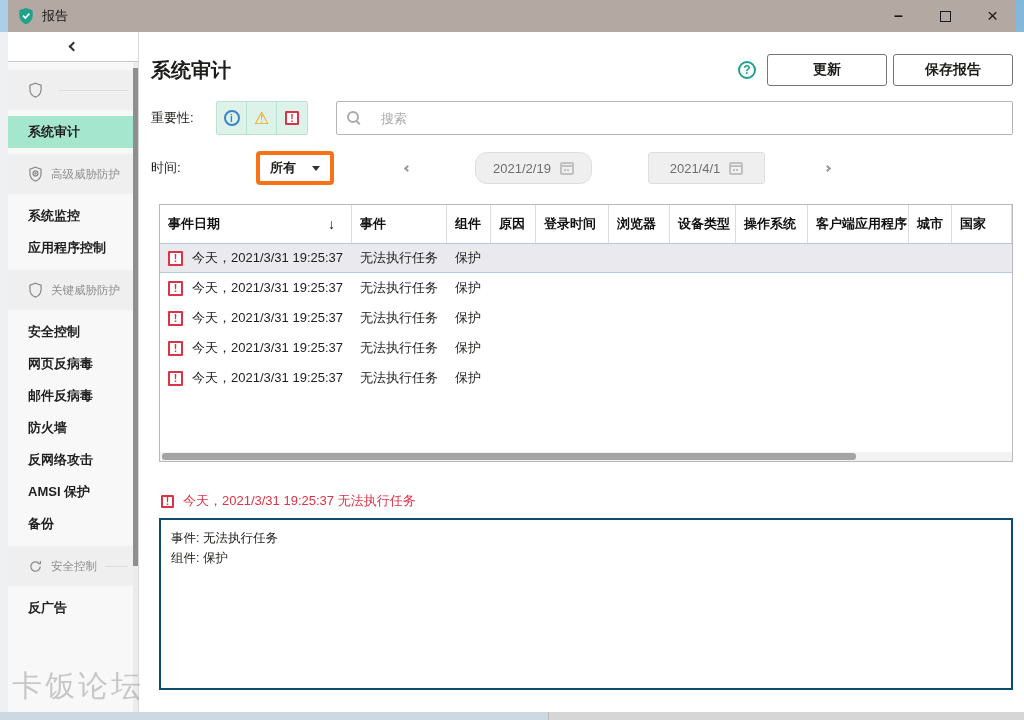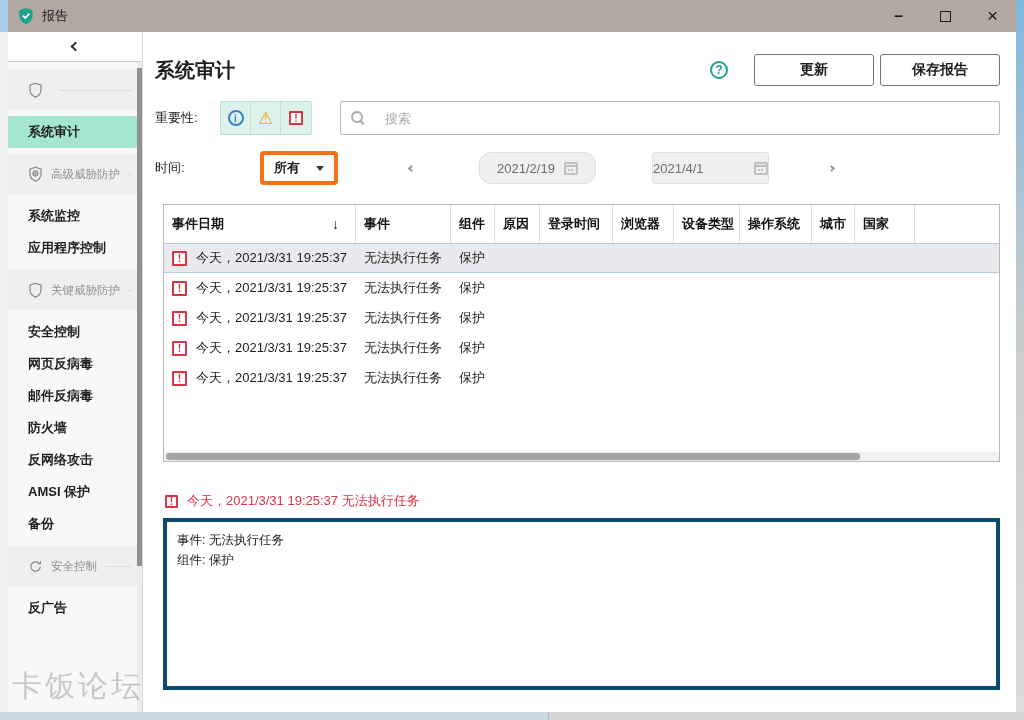--- a/index.html
+++ b/index.html
@@ -47,21 +47,21 @@
   .sthumb { position:absolute; top:6px; right:0; width:5px; height:498px; background:#8f8f8f; }
 
   
   .main { flex:1; padding:0 16px 0 12px; position:relative; background:#fff; }
   .main-header { margin-top:20px; display:flex; align-items:center; height:36px; }
   .page-title { font-size:20px; font-weight:700; color:#1d1d1b; }
   .help { margin-left:auto; width:18px; height:18px; border:2px solid #1fa28c; border-radius:50%; color:#1fa28c;
           font-weight:700; font-size:12px; display:flex; align-items:center; justify-content:center; cursor:pointer; }
   .btn { width:120px; height:32px; border:1px solid #757575; border-radius:3px; background:#fff; font-weight:700;
          font-size:14px; color:#1d1d1b; display:flex; align-items:center; justify-content:center; cursor:pointer; }
-  .btn.first { margin-left:26px; }
+  .btn.first { margin-left:11px; }
   .btn + .btn { margin-left:6px; }
 
   .filters1 { margin-top:12px; display:flex; align-items:center; height:36px; }
   .flabel { font-size:13px; color:#1d1d1b; width:65px; }
   .flabel.t { width:57px; }
   .sevgroup { display:flex; border:1px solid #b7e3d3; border-radius:2px; overflow:hidden; }
   .sev { width:30px; height:32px; background:#ddf3ea; display:flex; align-items:center; justify-content:center;
          border-right:1px solid #b7e3d3; cursor:pointer; }
   .sev:last-child { border-right:none; }
   .icon-info { width:16px; height:16px; border:2px solid #3c82c6; border-radius:50%; color:#3c82c6; font-size:10px;
@@ -79,21 +79,21 @@
   .searchbox input::placeholder { color:#a9a9a9; }
 
   .filters2 { margin-top:14px; display:flex; align-items:center; height:36px;gap:48px; }
   .select { width:78px; height:34px; border:4px solid #f97316; border-radius:4px; background:#fff; display:flex;
             align-items:center; justify-content:space-between; padding:0 10px; font-size:13px; font-weight:700; color:#1d1d1b; cursor:pointer; }
   .caret { width:0; height:0; border-left:4px solid transparent; border-right:4px solid transparent; border-top:5px solid #333; }
   .navarrow { margin:0 8px 0 20px; width:10px; display:flex; justify-content:center; cursor:default; }
   .navarrow.next { margin:0 0 0 9px; }
   .datefield { width:117px; height:32px; background:#efefef; border:1px solid #dedede; border-radius:3px; display:flex;
                align-items:center; justify-content:center; gap:9px; font-size:13px; color:#6e6e6e; }
-  .datefield + .datefield { margin-left:8px;justify-content:space-between; }
+  .datefield + .datefield { margin-left:8px; }
   .datefield.from { margin-left:7px;border-radius:12px; }
   .icon-cal { width:14px; height:13px; border:2px solid #c0c0c0; border-radius:2px; position:relative; flex:none; }
   .icon-cal::before { content:""; position:absolute; left:0; right:0; top:1px; height:2px; background:#c0c0c0; }
   .icon-cal::after { content:""; position:absolute; left:2px; top:5px; width:2px; height:2px; background:#c0c0c0; box-shadow:3px 0 #c0c0c0; }
 
   
   .table-box { margin:18px 0 0 8px; height:258px; border:1px solid #b9b9b9; position:relative; overflow:hidden; background:#fff; }
   .thead { display:flex; height:38px; }
   .th { height:100%; display:flex; align-items:center; padding:0 6px 0 8px; font-size:13px; font-weight:700; color:#111;
         border-right:1px solid #dcdcdc; white-space:nowrap; overflow:hidden; cursor:pointer; flex:none; }
@@ -102,21 +102,21 @@
   .trow.sel { background:#e9e9ee; border-top:1px solid #b4c9e4; border-bottom:1px solid #b4c9e4; }
   .tcell { padding-left:8px; display:flex; align-items:center; gap:9px; white-space:nowrap; overflow:hidden; flex:none; }
   .w0{width:192px}.w1{width:95px}.w2{width:44px}.w3{width:45px}.w4{width:73px}.w5{width:61px}
   .w6{width:66px}.w7{width:72px}.w8{width:101px}.w9{width:43px}.w10{width:60px}
   .hscroll { position:absolute; left:0; right:0; bottom:0; height:9px; background:#f2f2f2; cursor:pointer; }
   .hthumb { position:absolute; left:2px; top:1px; height:7px; width:694px; background:#a4a4a4; border-radius:3px; cursor:grab; }
 
   
   .detail-head { margin:30px 0 0 10px; display:flex; align-items:center; gap:9px; font-size:13px; color:#dd3347; }
   .detail-head .icon-crit { width:13px; height:13px; }
-  .detail-box { margin:8px 0 0 8px; height:172px; border:4px solid #0c4a6e; padding:8px 10px; font-size:12.5px;
+  .detail-box { margin:8px 0 0 8px; height:172px; border:2px solid #0c4a6e; padding:8px 10px; font-size:12.5px;
                 color:#1d1d1b; line-height:1.6; }
 
   .watermark { position:absolute; left:12px; top:666px; font-size:30px; letter-spacing:3px; color:rgba(110,110,110,0.35);
                z-index:30; pointer-events:none; white-space:nowrap; }
 </style>
 </head>
 <body>
 
 <div class="edge-left">
     <div class="blue"></div>
@@ -321,20 +321,23 @@
             </div>
           <div class="th w5">
               <span>浏览器</span>
             </div>
           <div class="th w6">
               <span>设备类型</span>
             </div>
           <div class="th w7">
               <span>操作系统</span>
             </div>
+          <div class="th w8">
+              <span>客户端应用程序</span>
+            </div>
           <div class="th w9">
               <span>城市</span>
             </div>
           <div class="th w10">
               <span>国家</span>
             </div>
         </div>
 
         <div class="trow sel">
           <div class="tcell w0">

